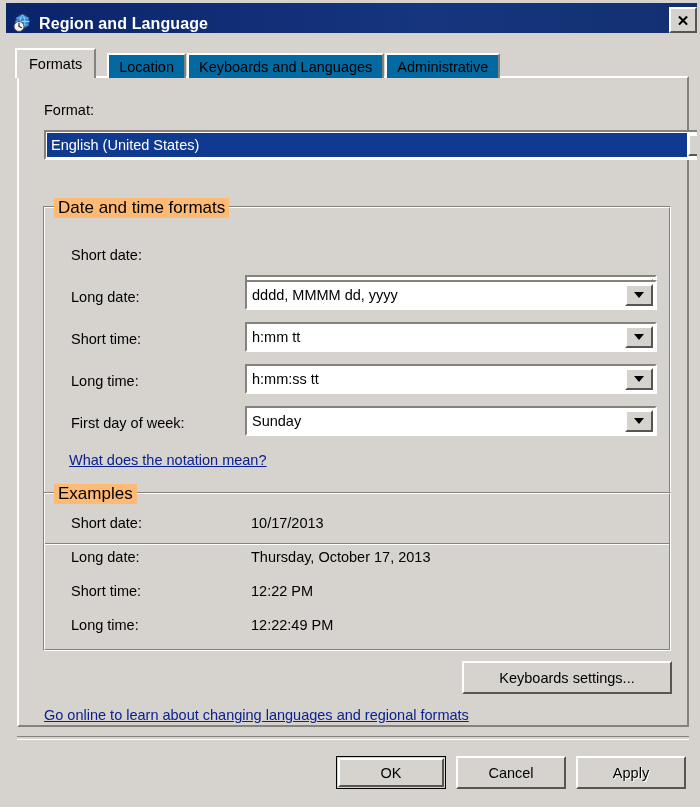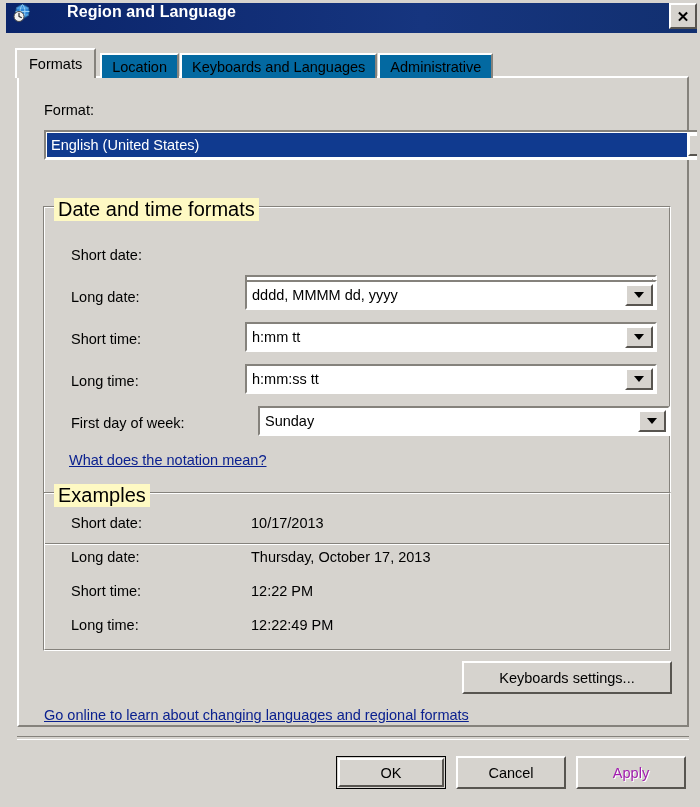--- a/index.html
+++ b/index.html
@@ -23,24 +23,23 @@
     overflow: hidden;
   }
   
   #titlebar {
     position: absolute;
     left: 3px; top: 3px;
     width: 694px;
     height: 30px;
     background: linear-gradient(to right, #0a246a 0%, #16357f 60%, #123070 100%);
     display: flex;
-    align-items: flex-start;
+    align-items: flex-end;
     padding: 0 3px 0 6px;
     box-sizing: border-box;
-    gap: 28px;
   }
   #title-icon {
     width: 20px; height: 20px;
     position: relative;
     flex: 0 0 auto;
     margin-right: 7px;
   }
   #title-text {
     color: #ffffff;
     font-size: 16px;
@@ -91,21 +90,21 @@
     align-items: center;
     box-sizing: border-box;
     margin-right: 1px;
     cursor: default;
     white-space: nowrap;
   }
   .tab.active {
     height: 30px;
     background: #d6d3ce;
     margin-left: -2px;
-    margin-right: 4px;
+    margin-right: 11px;
     padding: 0 12px 0 12px;
     position: relative;
     z-index: 4;
   }
   
   #panel {
     position: absolute;
     left: 14px;
     top: 76px;
     width: 672px;
@@ -186,23 +185,23 @@
     inset: 0;
     border: 1px solid #ffffff;
     border-right-color: #85827c;
     border-bottom-color: #85827c;
     pointer-events: none;
   }
   .group-title {
     position: absolute;
     top: -9px;
     left: 10px;
-    background: #fef9c3;
+    background: #fdba74;
     padding: 0 4px;
-    font-size: 20px;
+    font-size: 17px;
     color: #000;
     white-space: nowrap;
     z-index: 2;
   }
   
   .link {
     position: absolute;
     font-size: 14.5px;
     color: #0b218f;
     text-decoration: underline;
@@ -234,21 +233,21 @@
     width: 100%; height: 100%;
     box-sizing: border-box;
     background: #d6d3ce;
     border-top: 2px solid #ffffff;
     border-left: 2px solid #ffffff;
     border-right: 2px solid #585550;
     border-bottom: 2px solid #585550;
     display: flex; align-items: center; justify-content: center;
   }
   .btn.disabled {
-    color: #a21caf;
+    color: #000000;
     text-shadow: 1px 1px 0 #ffffff;
   }
   
   #sep {
     position: absolute;
     left: 14px;
     top: 736px;
     width: 672px;
     height: 2px;
     border-top: 1px solid #85827c;
@@ -335,21 +334,21 @@
 
       <div class="lbl" style="position:absolute; left:27px; top:166px;">Long time:</div>
       <div class="combo" style="left:201px; top:157px; width:412px; height:30px;">
         <div class="field">h:mm:ss tt</div>
         <div class="arrowbtn">
           <span class="arrow-down"></span>
         </div>
       </div>
 
       <div class="lbl" style="position:absolute; left:27px; top:208px;">First day of week:</div>
-      <div class="combo" style="left:214px; top:199px; width:412px; height:30px;gap:11px;">
+      <div class="combo" style="left:201px; top:199px; width:412px; height:30px;gap:11px;">
         <div class="field">Sunday</div>
         <div class="arrowbtn">
           <span class="arrow-down"></span>
         </div>
       </div>
 
       <a class="link" style="left:25px; top:245px;" href="#">What does the notation mean?</a>
     </div>
 
     <div class="groupbox" style="left:24px; top:414px; width:628px; height:159px;">

